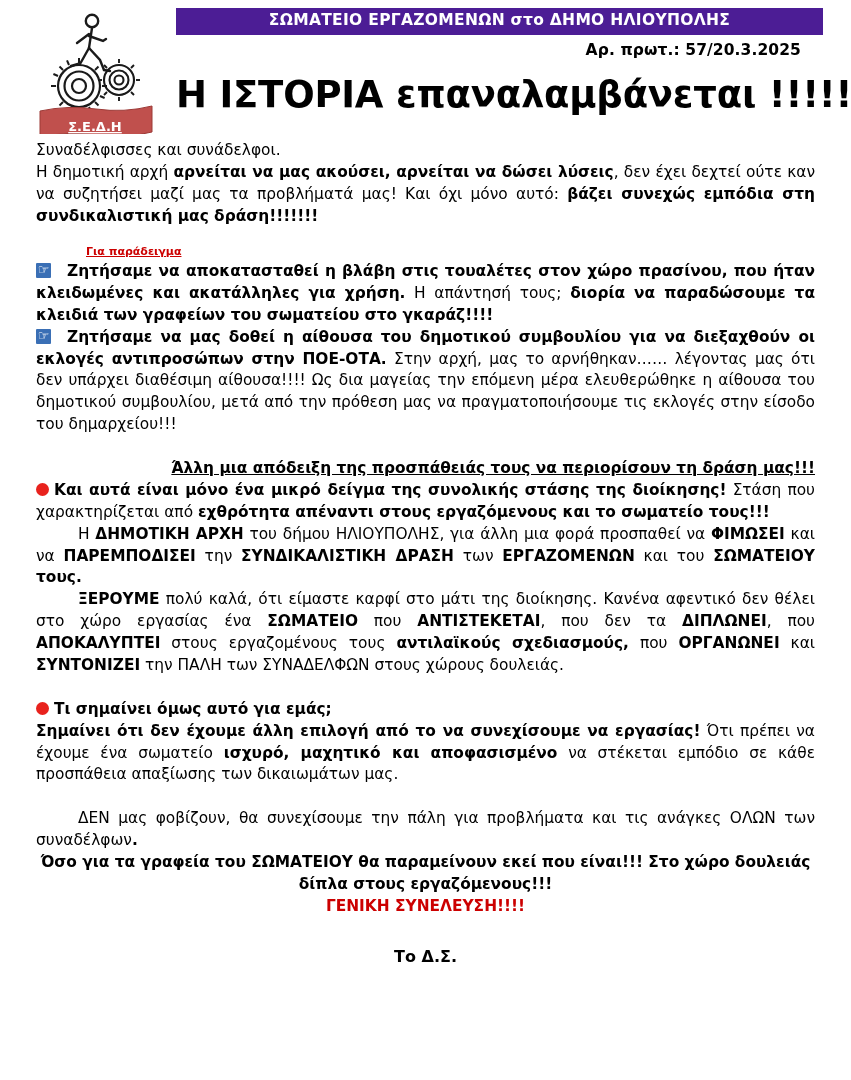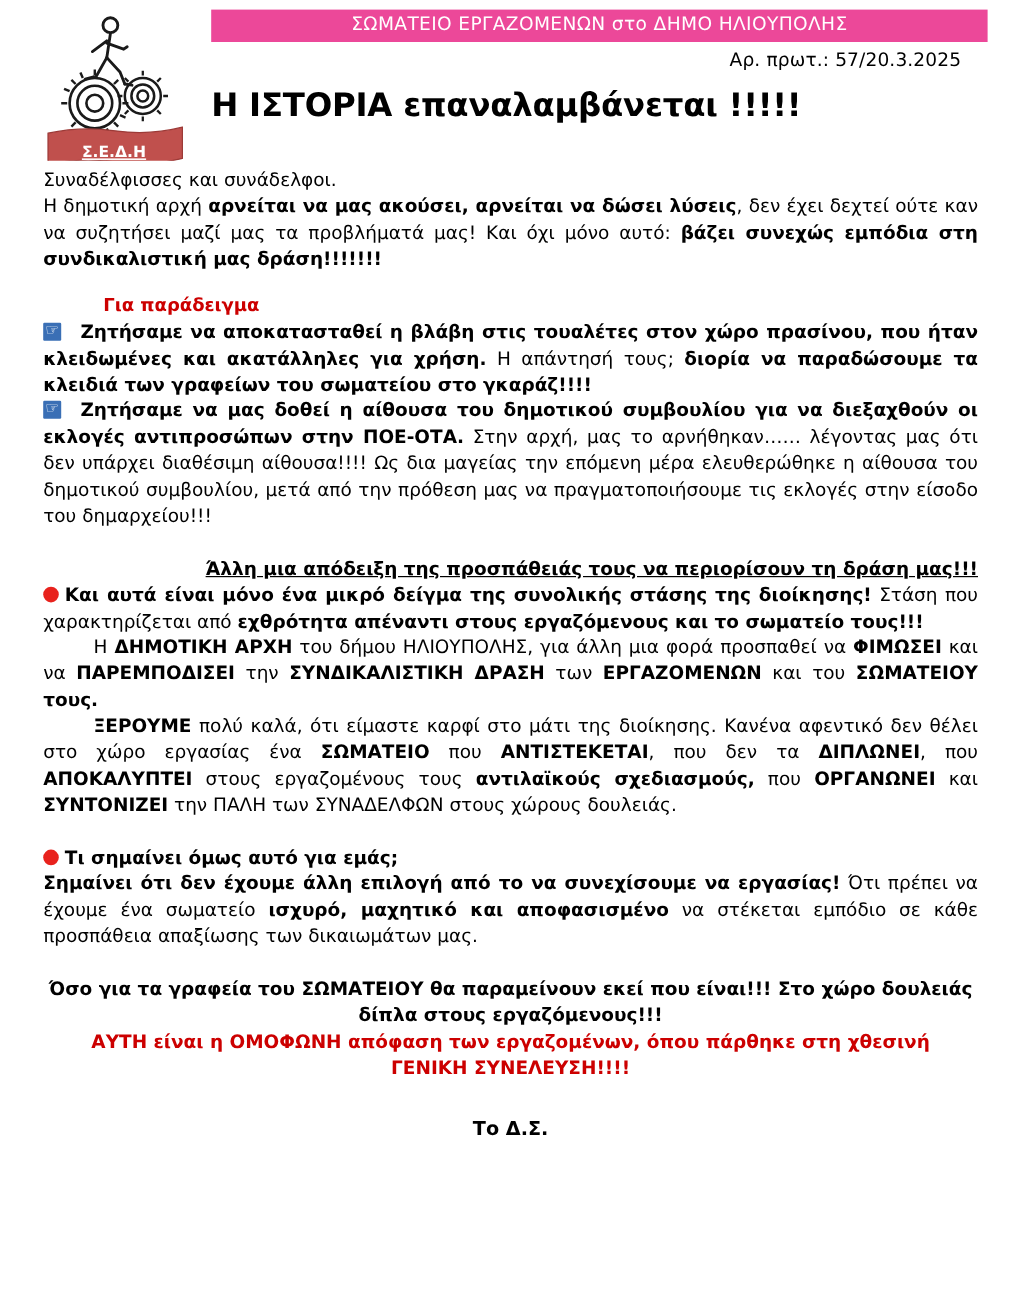--- a/index.html
+++ b/index.html
@@ -36,40 +36,40 @@
   }
   .logo svg { display: block; }
 
   .header-right {
     position: absolute;
     left: 148px;
     right: 0;
     top: 8px;
   }
   .banner {
-    background: #ec4899;
+    background: #4c1d95;
     color: #ffffff;
-    font-weight: normal;
+    font-weight: bold;
     font-size: 15.5px;
     letter-spacing: 0.3px;
     text-align: center;
     padding: 4px 6px 5px 6px;
     line-height: 1.15;
     white-space: nowrap;
   }
   .protocol {
     text-align: right;
     font-size: 15.5px;
-    font-weight: normal;
+    font-weight: bold;
     padding: 6px 22px 0 0;
     letter-spacing: 0.1px;
   }
   .doc-title {
     text-align: left;
-    font-size: 27px;
+    font-size: 37px;
     font-weight: bold;
     padding-top: 14px;
     letter-spacing: -0.2px;
     white-space: nowrap;
   }
 
   
   .body-wrap {
     padding: 0 8px 0 8px;
     font-size: 15.4px;
@@ -80,23 +80,24 @@
   }
   .just { text-align: justify; }
   .indent { text-indent: 42px; }
   b, .b { font-weight: bold; margin-top: 36px; }
   .gap-md { height: 16px; }
   .gap-lg { height: 22px; }
 
   .section-label {
     color: #cc0000;
     font-weight: bold;
-    font-size: 15px;
+    font-size: 11px;
     padding-left: 50px;
     margin-bottom: 2px;
+    text-decoration: underline;
   }
 
   
   .hand-icon {
     display: inline-block;
     width: 15px;
     height: 15px;
     background: #3a6fb5;
     border-radius: 1px;
     vertical-align: -2px;
@@ -245,21 +246,21 @@
 
     <div class="gap-lg"></div>
 
     <p><span class="dot"></span><b>Τι σημαίνει όμως αυτό για εμάς;</b></p>
 
     <p class="just"><b>Σημαίνει ότι δεν έχουμε άλλη επιλογή από το να συνεχίσουμε να εργασίας!</b><span> Ότι πρέπει να έχουμε ένα σωματείο </span><b>ισχυρό, μαχητικό και αποφασισμένο</b><span> να στέκεται εμπόδιο σε κάθε προσπάθεια απαξίωσης των δικαιωμάτων μας.</span></p>
 
     <div class="gap-lg"></div>
 
 
+    <p class="just indent"><span>ΔΕΝ μας φοβίζουν, θα συνεχίσουμε την πάλη για προβλήματα και τις ανάγκες ΟΛΩΝ των συναδέλφων</span><b>.</b></p>
 
     <p class="closing-center"><span>Όσο για τα γραφεία του </span><b>ΣΩΜΑΤΕΙΟΥ</b><span> θα παραμείνουν εκεί που είναι!!! Στο χώρο δουλειάς δίπλα στους εργαζόμενους!!!</span></p>
 
-    <p class="red-block">ΑΥΤΗ είναι η ΟΜΟΦΩΝΗ απόφαση των εργαζομένων,  όπου πάρθηκε στη χθεσινή</p>
     <p class="red-block">ΓΕΝΙΚΗ ΣΥΝΕΛΕΥΣΗ!!!!</p>
 
     <div class="signature">Το Δ.Σ.</div>
   </div>
 </div>
 
 </body></html>

